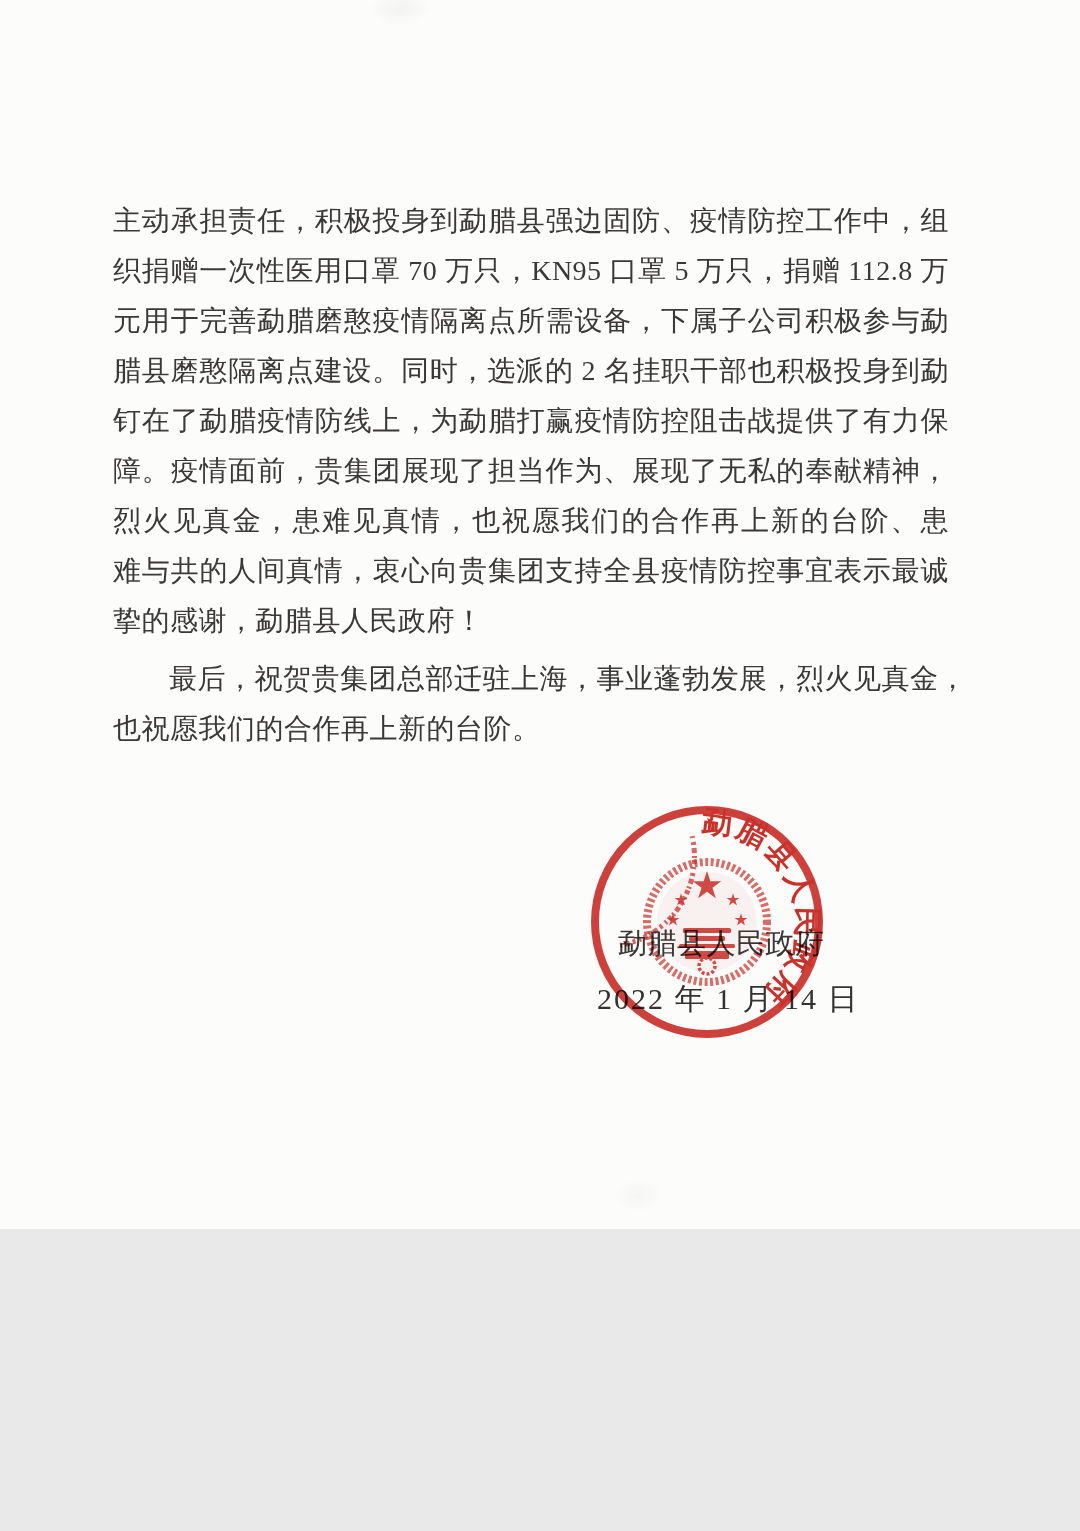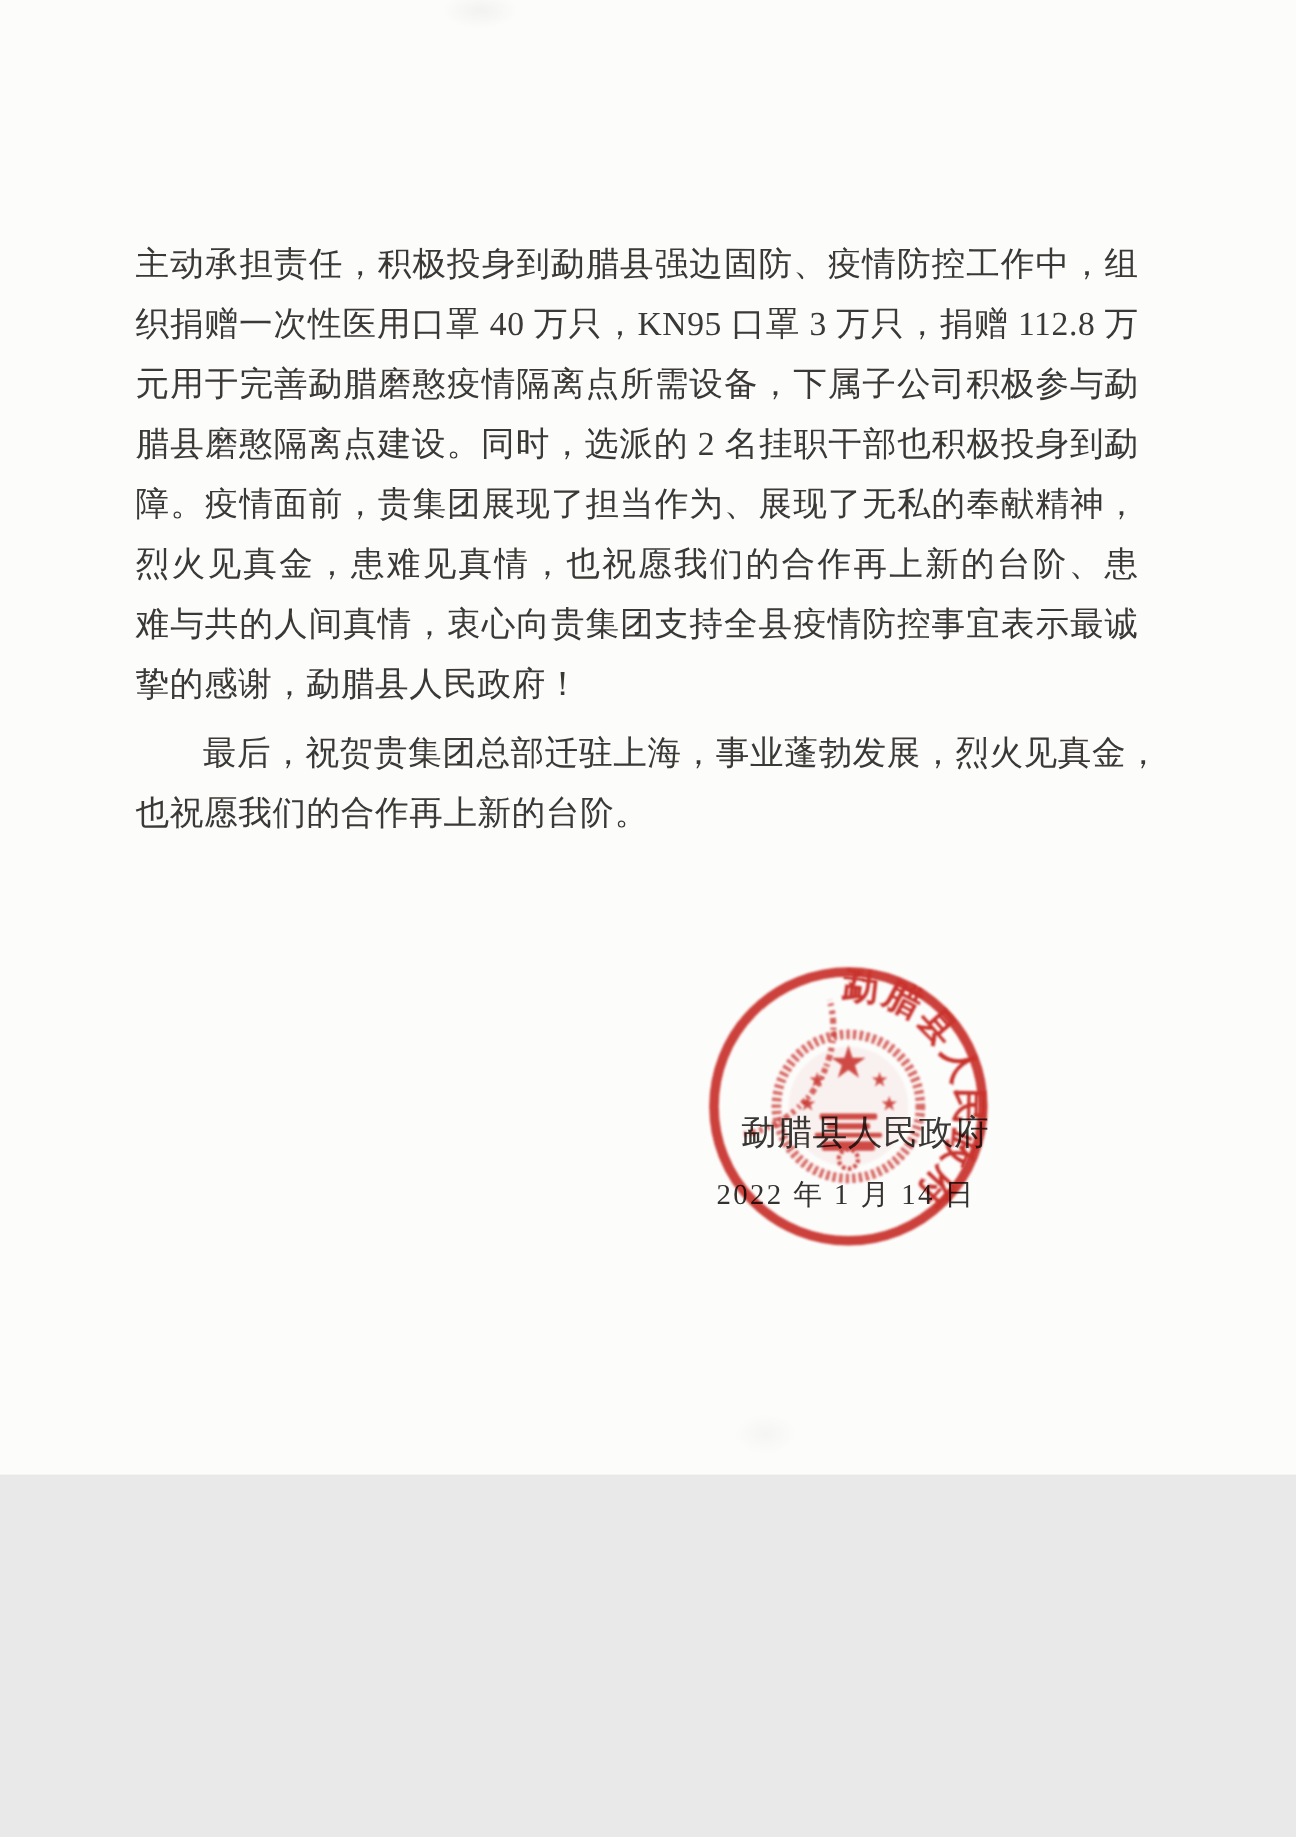--- a/index.html
+++ b/index.html
@@ -51,21 +51,21 @@
     top: 924px;
     font-size: 29px;
     letter-spacing: 0.5px;
     color: #3a3835;
     white-space: nowrap;
   }
   .date-text {
     position: absolute;
     left: 597px;
     top: 979px;
-    font-size: 24px;
+    font-size: 30px;
     letter-spacing: 2px;
     color: #34322f;
     white-space: nowrap;
   }
 
   
   .seal {
     position: absolute;
     left: 565px;
     top: 780px;
@@ -90,23 +90,24 @@
 <body>
 
 <div class="page">
 
   <div class="scan-smudge smudge-top"></div>
   <div class="scan-smudge smudge-mid"></div>
 
   <div class="body-text">
       <div class="paragraph">
         <div class="line fill">主动承担责任，积极投身到勐腊县强边固防、疫情防控工作中，组</div>
-        <div class="line fill">织捐赠一次性医用口罩 40 万只，KN95 口罩 3 万只，捐赠 112.8 万</div>
+        <div class="line fill">织捐赠一次性医用口罩 70 万只，KN95 口罩 5 万只，捐赠 112.8 万</div>
         <div class="line fill">元用于完善勐腊磨憨疫情隔离点所需设备，下属子公司积极参与勐</div>
         <div class="line fill">腊县磨憨隔离点建设。同时，选派的 2 名挂职干部也积极投身到勐</div>
+        <div class="line fill">钉在了勐腊疫情防线上，为勐腊打赢疫情防控阻击战提供了有力保</div>
         <div class="line fill">障。疫情面前，贵集团展现了担当作为、展现了无私的奉献精神，</div>
         <div class="line fill">烈火见真金，患难见真情，也祝愿我们的合作再上新的台阶、患</div>
         <div class="line fill">难与共的人间真情，衷心向贵集团支持全县疫情防控事宜表示最诚</div>
         <div class="line">挚的感谢，勐腊县人民政府！</div>
       </div>
       <div class="paragraph">
         <div class="line fill indent">最后，祝贺贵集团总部迁驻上海，事业蓬勃发展，烈火见真金，</div>
         <div class="line">也祝愿我们的合作再上新的台阶。</div>
       </div>
     </div>

